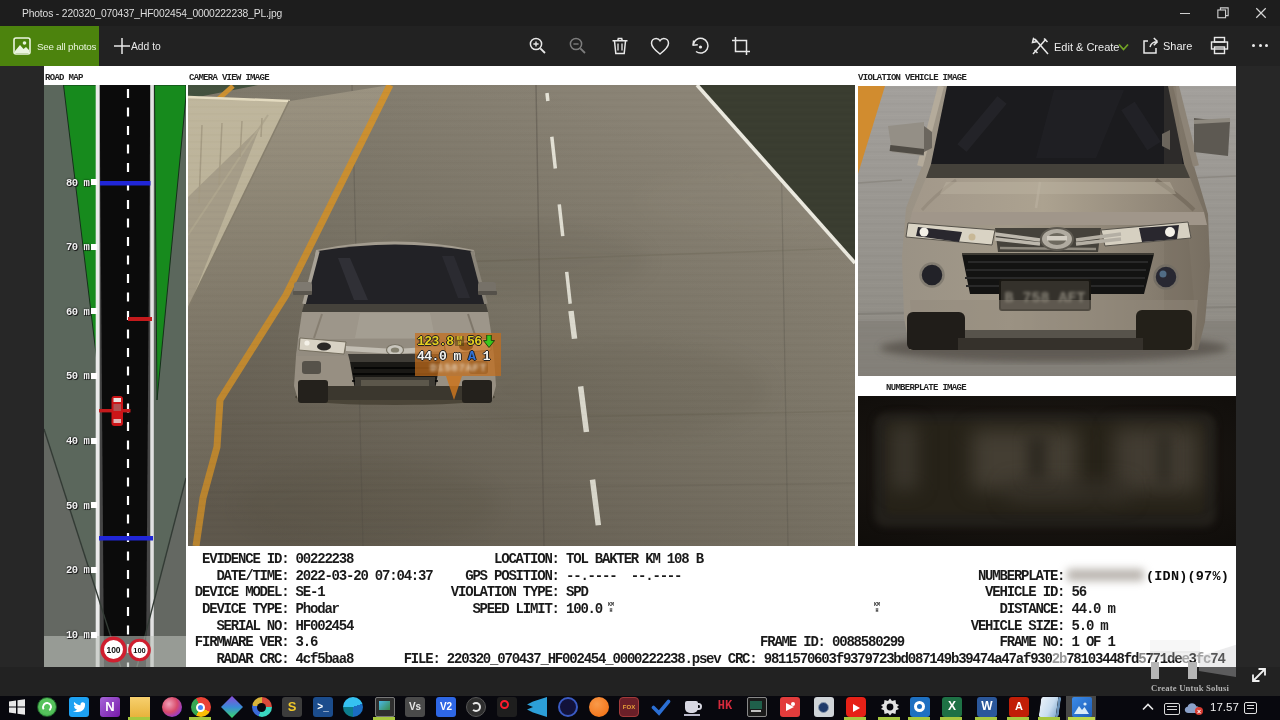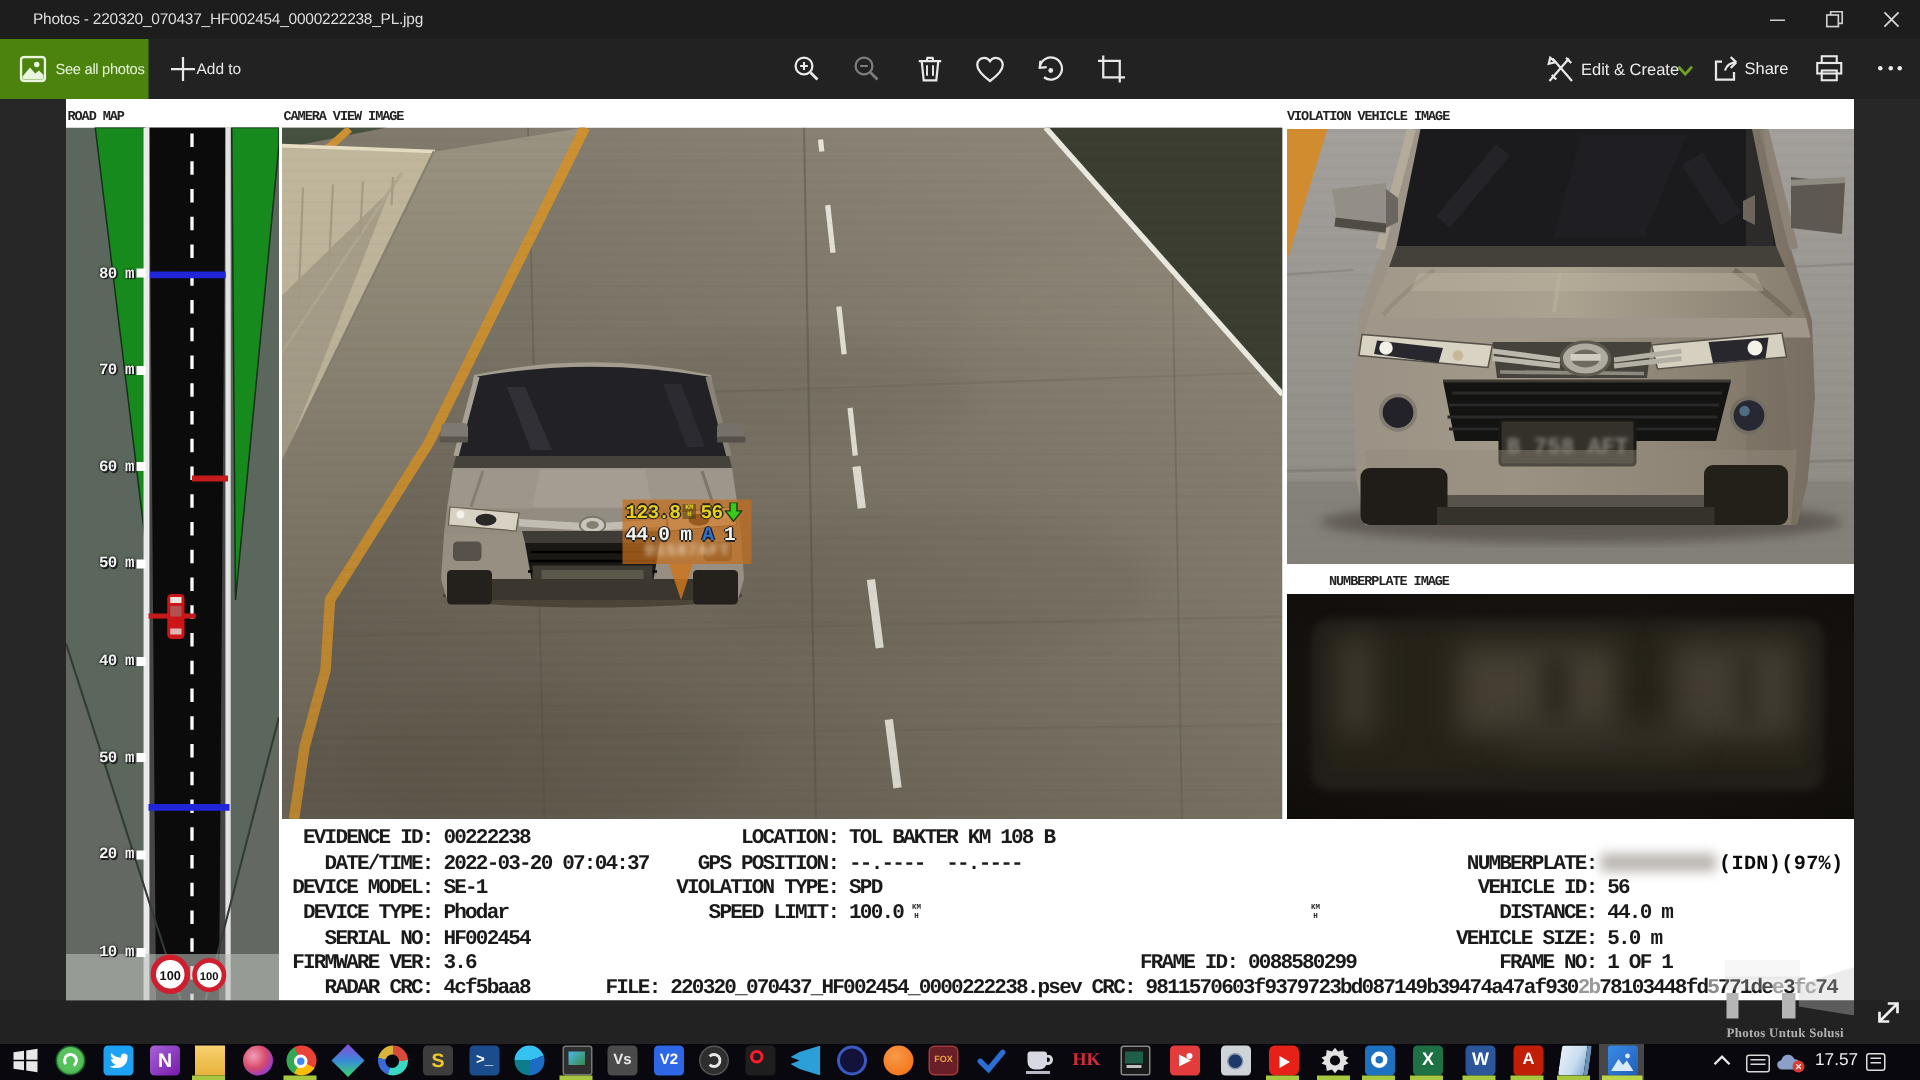--- a/index.html
+++ b/index.html
@@ -407,21 +407,21 @@
   <div class="abs" style="left:1067px;top:569px;width:77px;height:12px;background:#b9b4ae;filter:blur(4px);border-radius:3px;"></div>
   <div class="abs mono" style="left:1146px;top:569px;font-size:13.5px;font-weight:bold;letter-spacing:0.2px;color:#0c0c0c;">(IDN)(97%)</div>
 
   <div class="abs" style="left:0;top:667px;width:1280px;height:29px;background:#222222;"></div>
 
   <div class="abs" style="left:1150px;top:640px;width:50px;height:13px;background:rgba(210,210,212,0.18);"></div>
   <div class="abs" style="left:1150px;top:651px;width:50px;height:9px;background:rgba(200,200,202,0.28);"></div>
   <div class="abs" style="left:1151px;top:662px;width:8px;height:17px;background:#b5b5b5;"></div>
   <div class="abs" style="left:1188px;top:662px;width:9px;height:17px;background:#b5b5b5;"></div>
   <div class="abs" style="left:1199px;top:644px;width:37px;height:33px;background:rgba(200,200,202,0.35);clip-path:polygon(0 38%,100% 2%,100% 100%,0 82%);"></div>
-  <div class="abs" style="left:1151px;top:682.5px;white-space:nowrap;font-family:'Liberation Serif',serif;font-weight:bold;font-size:8.6px;letter-spacing:0.2px;color:#b2b2b2;">Photos Untuk Solusi</div>
+  <div class="abs" style="left:1151px;top:682.5px;white-space:nowrap;font-family:'Liberation Serif',serif;font-weight:bold;font-size:8.6px;letter-spacing:0.2px;color:#b2b2b2;">Create Untuk Solusi</div>
   <svg class="abs" style="left:1249px;top:665px;" width="20" height="20" viewBox="0 0 20 20">
     <path d="M4.5 15.5 L15.5 4.5" stroke="#f0f0f0" stroke-width="1.8"></path>
     <path d="M9.5 4 H16 V10.5" fill="none" stroke="#f0f0f0" stroke-width="1.8"></path>
     <path d="M10.5 16 H4 V9.5" fill="none" stroke="#f0f0f0" stroke-width="1.8"></path>
   </svg>
 
   <div class="abs" style="left:0;top:696px;width:1280px;height:24px;background:#08080e;"></div>
 
   <div class="abs" style="left:1066px;top:696px;width:30px;height:24px;background:#474747;"></div>
 
@@ -456,21 +456,21 @@
   <div class="tico" style="left:527px;background:#2c9fd8;clip-path:polygon(100% 0,100% 100%,30% 78%,0 62%,30% 50%,0 38%,30% 22%);"></div>
   <div class="tico" style="left:558px;border-radius:50%;background:#12123a;border:2px solid #3a5ac2;"></div>
   <div class="tico" style="left:589px;border-radius:50%;background:radial-gradient(circle at 40% 35%,#f89a4a 0%,#f4791f 70%,#d85f10 100%);"></div>
   <div class="tico" style="left:619px;border-radius:4px;background:#6a1f28;border:1px solid #a23a3a;color:#e8a23a;font-weight:bold;font-size:6px;text-align:center;line-height:19px;">FOX</div>
   <svg class="abs tico" style="left:651px;" viewBox="0 0 20 20">
       <path d="M2.5 10.5 L8 16 L17.5 4.5" fill="none" stroke="#2b6fd4" stroke-width="3.6" stroke-linecap="round"></path>
     </svg>
   <div class="abs" style="left:685px;top:701px;width:13px;height:12px;background:#d8d8e2;border-radius:2px 2px 5px 5px;"></div>
   <div class="abs" style="left:697px;top:703px;width:5px;height:7px;border:2px solid #d8d8e2;border-left:none;border-radius:0 4px 4px 0;"></div>
   <div class="abs" style="left:684px;top:714px;width:16px;height:2px;background:#b8b8c8;"></div>
-  <div class="tico" style="left:715px;color:#d42a3c;font-weight:bold;font-size:12px;text-align:left;line-height:19px;font-family:Liberation Serif, serif;">HK</div>
+  <div class="tico" style="left:715px;color:#d42a3c;font-weight:bold;font-size:12px;text-align:center;line-height:19px;font-family:Liberation Mono, monospace;">HK</div>
   <div class="tico" style="left:747px;border-radius:2px;background:#1a1a1a;border:1px solid #888;"></div>
   <div class="abs" style="left:750px;top:701px;width:12px;height:8px;background:#1f5f4a;"></div>
   <div class="abs" style="left:751px;top:710px;width:10px;height:2px;background:#c0c0c0;"></div>
   <div class="tico" style="left:780px;border-radius:3px;background:#e23c3c;"></div>
   <svg class="abs" style="left:784px;top:701px;" width="12" height="12" viewBox="0 0 12 12">
       <path d="M2 2 L10 6 L2 10 Z" fill="#fff"></path>
       <circle cx="9" cy="3" r="2" fill="#fff"></circle>
     </svg>
   <div class="tico" style="left:814px;border-radius:3px;background:#cfd4d8;"></div>
   <div class="abs" style="left:818px;top:701.5px;width:11px;height:11px;background:#1e3a6a;border-radius:50%;border:1.5px solid #8a9ab0;"></div>

